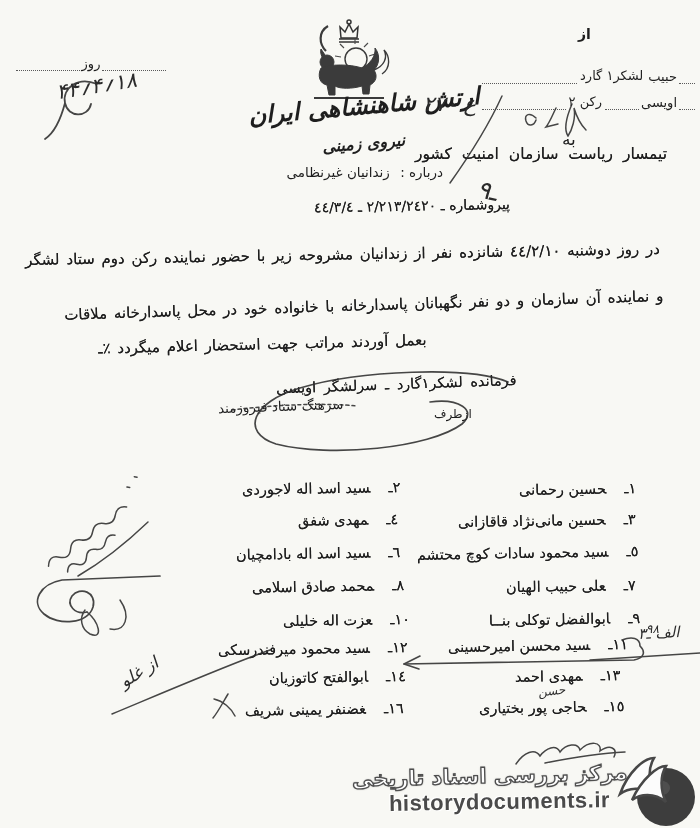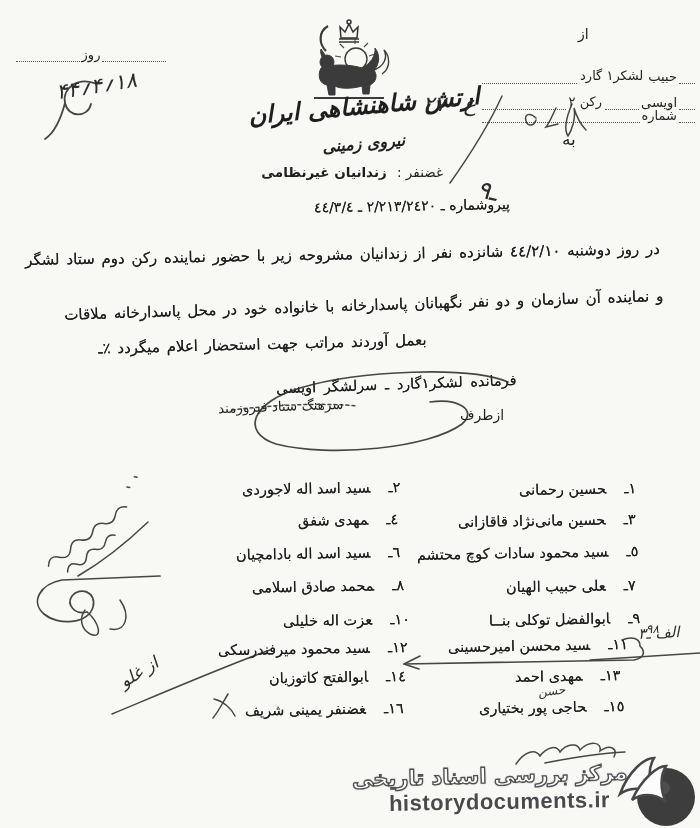--- a/index.html
+++ b/index.html
@@ -39,21 +39,21 @@
   .wm-url{position:absolute;right:90px;top:789px;font-size:22px;font-weight:700;
           font-family:"Liberation Sans",sans-serif;color:#4a4a4a;letter-spacing:.5px;
           text-shadow:1px 1px 0 #fff,-1px -1px 0 #fff;transform:rotate(-1deg);}
   svg{position:absolute;}
 </style>
 </head>
 <body>
 
 <div class="page">
 
-  <div class="dotrow typed" style="left:16px;top:47px;width:150px;">
+  <div class="dotrow typed" style="left:16px;top:56px;width:150px;">
     <span class="dots dflex"></span>
     <span class="rlabel">روز</span>
     <span class="dots dflex"></span>
   </div>
   <div class="abs hw rtl" style="left:56px;top:74px;font-size:21px;letter-spacing:3px;transform:rotate(-9deg);">۱۸؍۴؍۴۴</div>
 
   <svg style="left:292px;top:18px;" width="106" height="84" viewBox="0 0 106 84">
     <g stroke="#333" fill="none" stroke-width="1.5">
       <circle cx="57" cy="4" r="2"></circle>
       <path d="M49,20 L48,9 L53,14 L57,6 L61,14 L66,9 L65,20 Z"></path>
@@ -71,61 +71,57 @@
                L43,77 L37,77 L35,67 C28,66 25,58 29,50 Z"></path>
       <path d="M82,52 C92,48 96,40 92,32 C98,38 99,50 90,56" fill="none" stroke-width="1.4"></path>
       <path d="M31,41 c-2,-4 -3,-7 -2,-10 l4,6 z"></path>
       <path d="M22,80 L92,80" fill="none" stroke-width="2"></path>
     </g>
   </svg>
 
   <div class="abs typed calli rtl" style="left:248px;top:92px;font-size:24px;transform:rotate(-5deg);letter-spacing:1px;">ارتش شاهنشاهی ایران</div>
   <div class="abs typed calli rtl" style="left:322px;top:134px;font-size:16px;transform:rotate(-5deg);">نیروی زمینی</div>
   <div class="abs typed rtl" style="right:257px;top:164px;font-size:13.5px;">
-    <span>غضنفر :</span>
-    <span style="font-weight:700;margin-right:6px;">زندانیان غیرنظامی</span>
+    <span>درباره :</span>
+    <span style="font-weight:400;margin-right:6px;">زندانیان غیرنظامی</span>
   </div>
 
-  <div class="abs typed" style="left:578px;top:26px;font-size:14px;font-weight:400;">از</div>
+  <div class="abs typed" style="left:578px;top:26px;font-size:14px;font-weight:700;">از</div>
 
   <div class="dotrow typed" style="left:482px;top:56px;width:213px;">
     <span class="dots dsm"></span>
     <span class="rlabel">حبیب</span>
     <span class="rvalue">لشکر۱ گارد</span>
     <span class="dots dflex"></span>
   </div>
 
   <div class="dotrow typed" style="left:482px;top:82px;width:213px;">
     <span class="dots dsm"></span>
     <span class="rlabel">اویسی</span>
     <span class="dots dmid"></span>
     <span class="rvalue">رکن ۲</span>
     <span class="dots dflex"></span>
   </div>
 
-  <div class="dotrow typed" style="left:482px;top:108px;width:213px;">
-    <span class="dots dsm"></span>
-    <span class="rlabel">شماره</span>
-    <span class="dots dflex"></span>
-  </div>
 
   <div class="abs hw rtl" style="right:224px;top:92px;font-size:21px;letter-spacing:2px;">ع ۲۷۰</div>
 
   <div class="abs typed" style="left:562px;top:129px;font-size:17px;">به</div>
+  <div class="abs typed rtl" style="right:33px;top:145px;font-size:15.5px;word-spacing:5px;letter-spacing:.5px;text-shadow:0 0 .4px #333;">تیمسار ریاست سازمان امنیت کشور</div>
 
   <div class="abs hw" style="left:477px;top:176px;font-size:25px;transform:rotate(12deg);">۹ـ</div>
 
   <div class="abs typed rtl" style="right:190px;top:196px;font-size:14px;transform:rotate(-1deg);transform-origin:right center;text-shadow:0 0 .4px #333;">پیروشماره ـ ٢/٢١٣/٢٤٢٠ ـ ٤٤/٣/٤</div>
 
   <div class="bline typed" style="right:40px;top:240px;transform:rotate(-1deg);">در روز دوشنبه ٤٤/٢/١٠ شانزده نفر از زندانیان مشروحه زیر با حضور نماینده رکن دوم ستاد لشگر</div>
   <div class="bline typed" style="right:37px;top:287px;transform:rotate(-1.8deg);">و نماینده آن سازمان و دو نفر نگهبانان پاسدارخانه با خانواده خود در محل پاسدارخانه ملاقات</div>
   <div class="bline typed" style="right:273px;top:331px;transform:rotate(-1.5deg);">بعمل آوردند مراتب جهت استحضار اعلام میگردد ٪ـ</div>
 
   <div class="abs typed rtl" style="right:183px;top:372px;font-size:14.5px;word-spacing:3px;transform:rotate(-2deg);transform-origin:right center;text-shadow:0 0 .4px #333;">فرمانده لشکر۱گارد ـ سرلشگر اویسی</div>
-  <div class="abs typed rtl" style="left:460px;top:407px;font-size:14px;">ازطرف</div>
+  <div class="abs typed rtl" style="left:434px;top:407px;font-size:12px;">ازطرف</div>
   <div class="abs typed rtl" style="left:218px;top:398px;font-size:13.5px;transform:rotate(-2deg);">سرهنگ ستاد فیروزمند</div>
 
   <div class="prow pr1"><span class="pnum">١ـ</span><span class="pname">حسین رحمانی</span></div>
   <div class="prow pr3"><span class="pnum">٣ـ</span><span class="pname">حسین مانی‌نژاد قاقازانی</span></div>
   <div class="prow pr5"><span class="pnum">٥ـ</span><span class="pname">سید محمود سادات کوچ محتشم</span></div>
   <div class="prow pr7"><span class="pnum">٧ـ</span><span class="pname">علی حبیب الهیان</span></div>
   <div class="prow pr9"><span class="pnum">٩ـ</span><span class="pname">ابوالفضل توکلی بنــا</span></div>
   <div class="prow pr11"><span class="pnum">١١ـ</span><span class="pname">سید محسن امیرحسینی</span></div>
   <div class="prow pr13"><span class="pnum">١٣ـ</span><span class="pname">مهدی احمد</span></div>
   <div class="prow pr15"><span class="pnum">١٥ـ</span><span class="pname">حاجی پور بختیاری</span></div>

